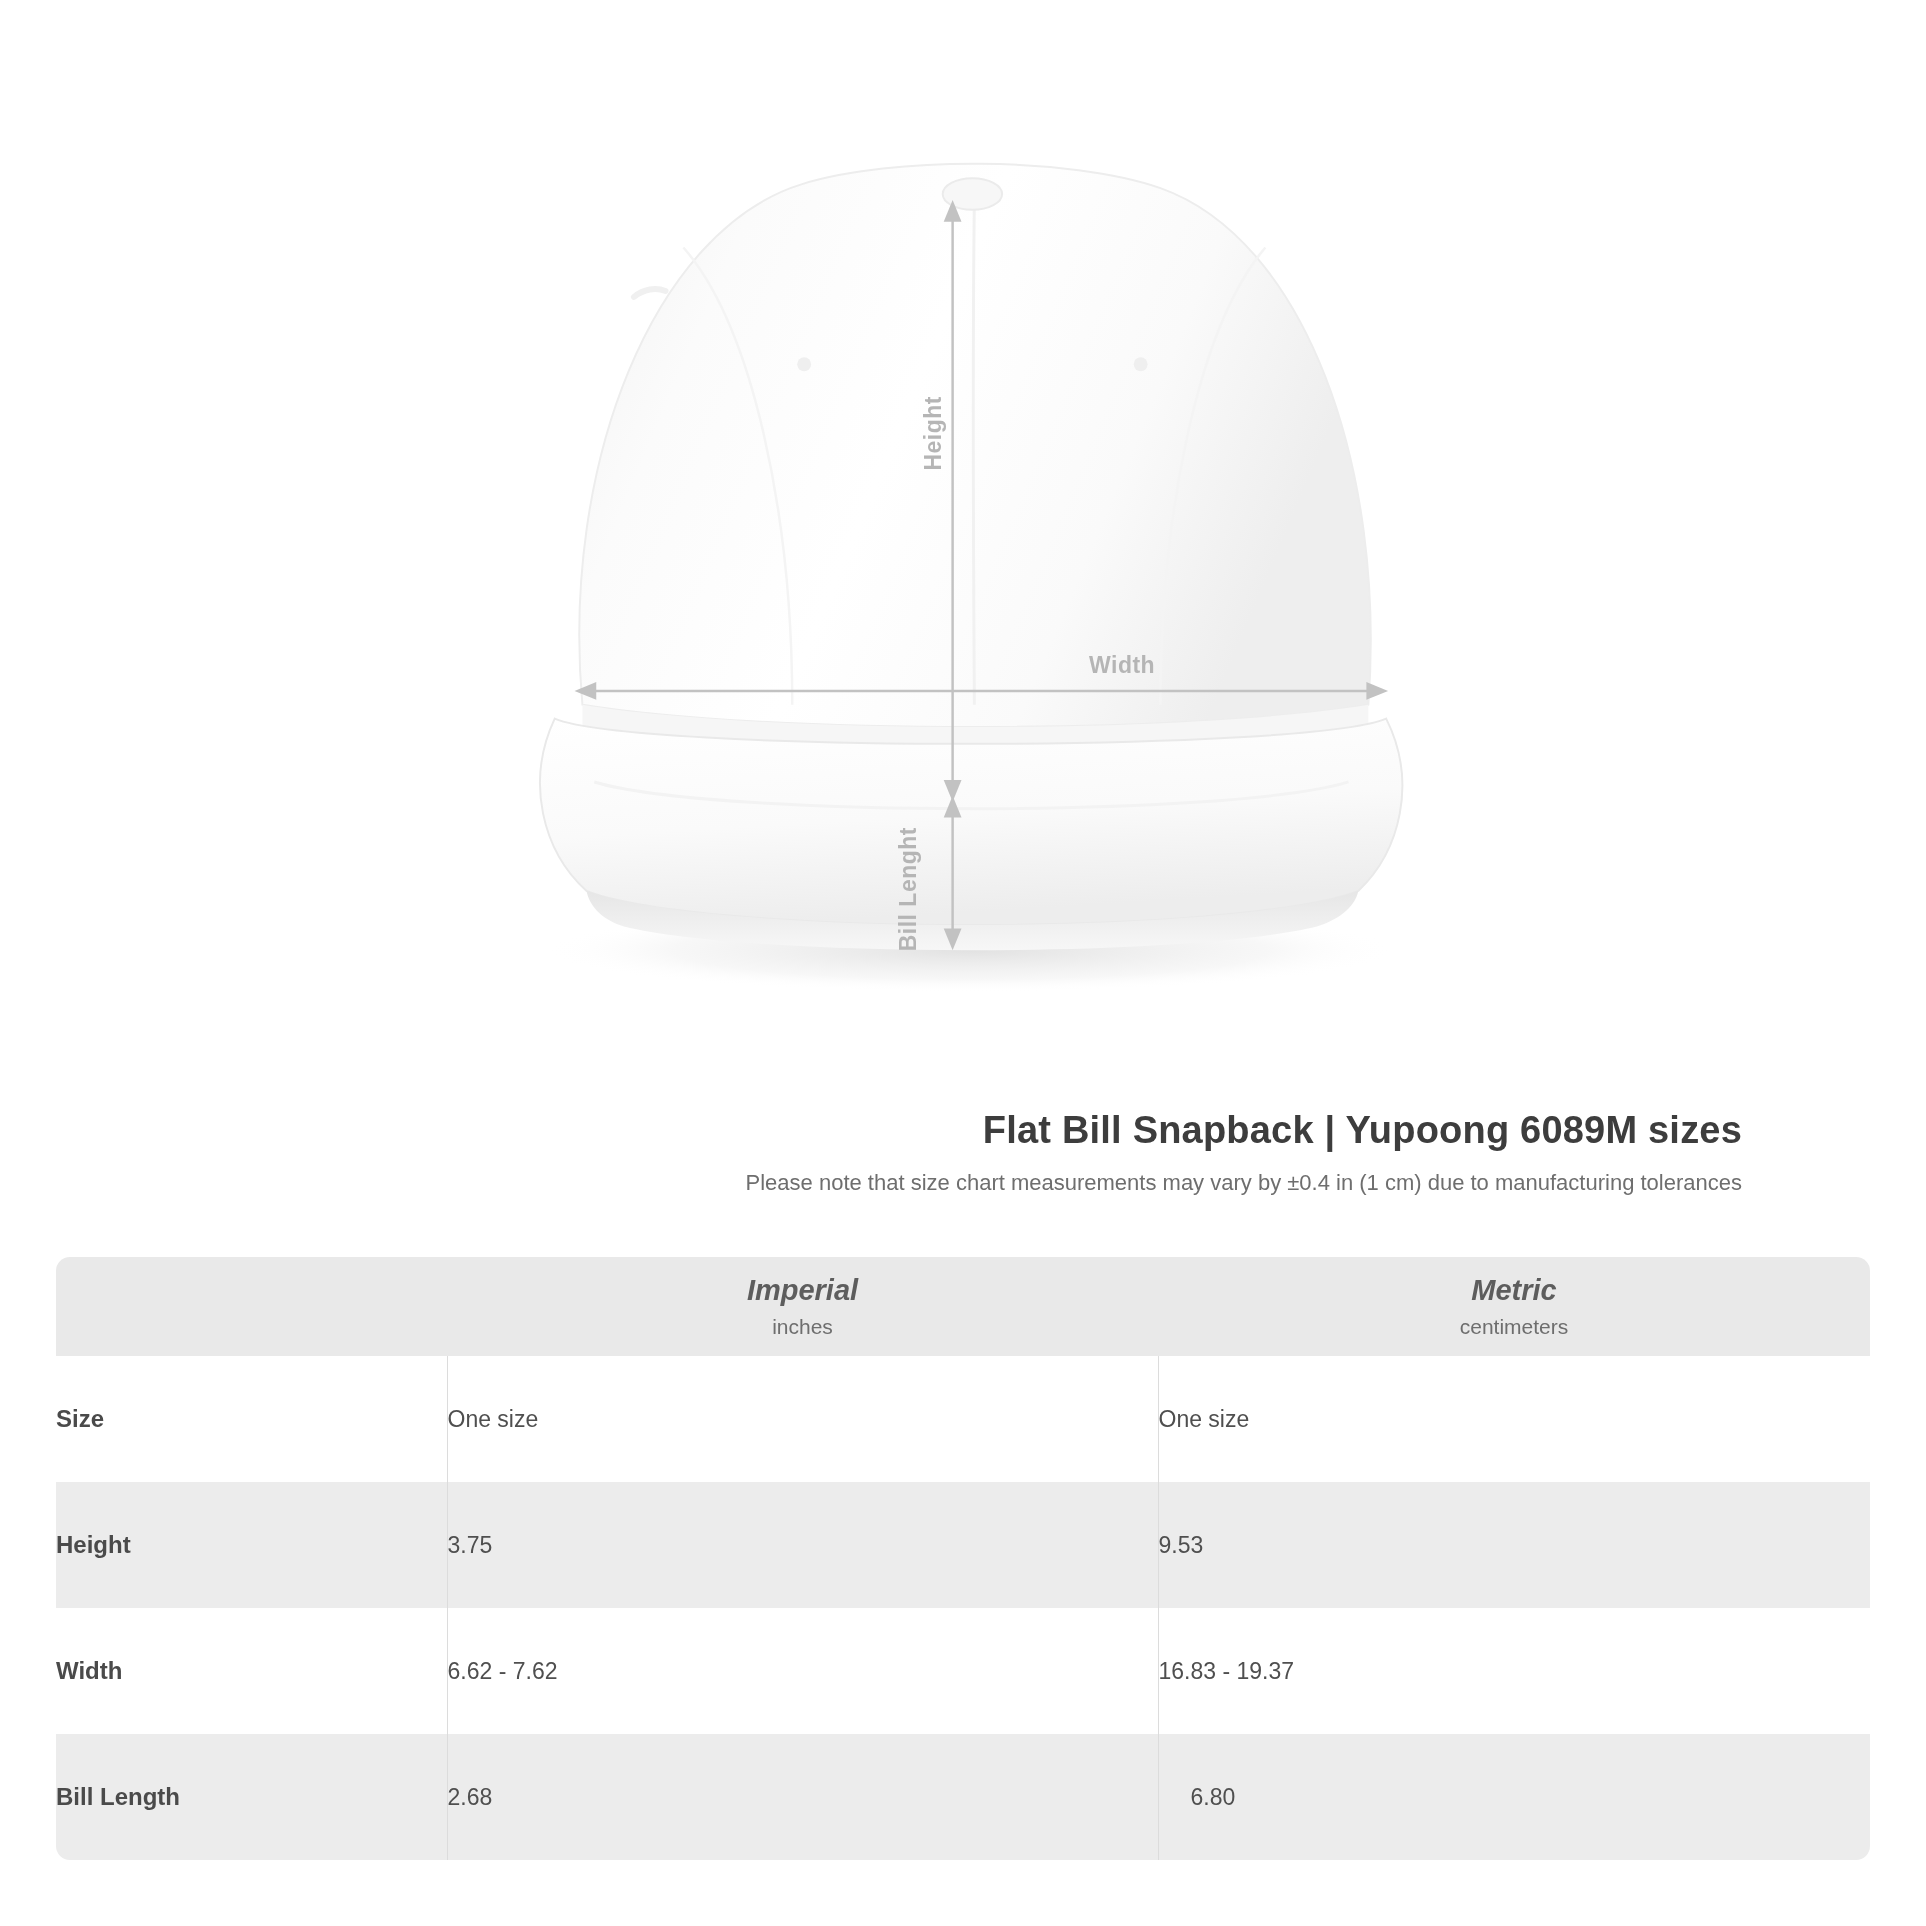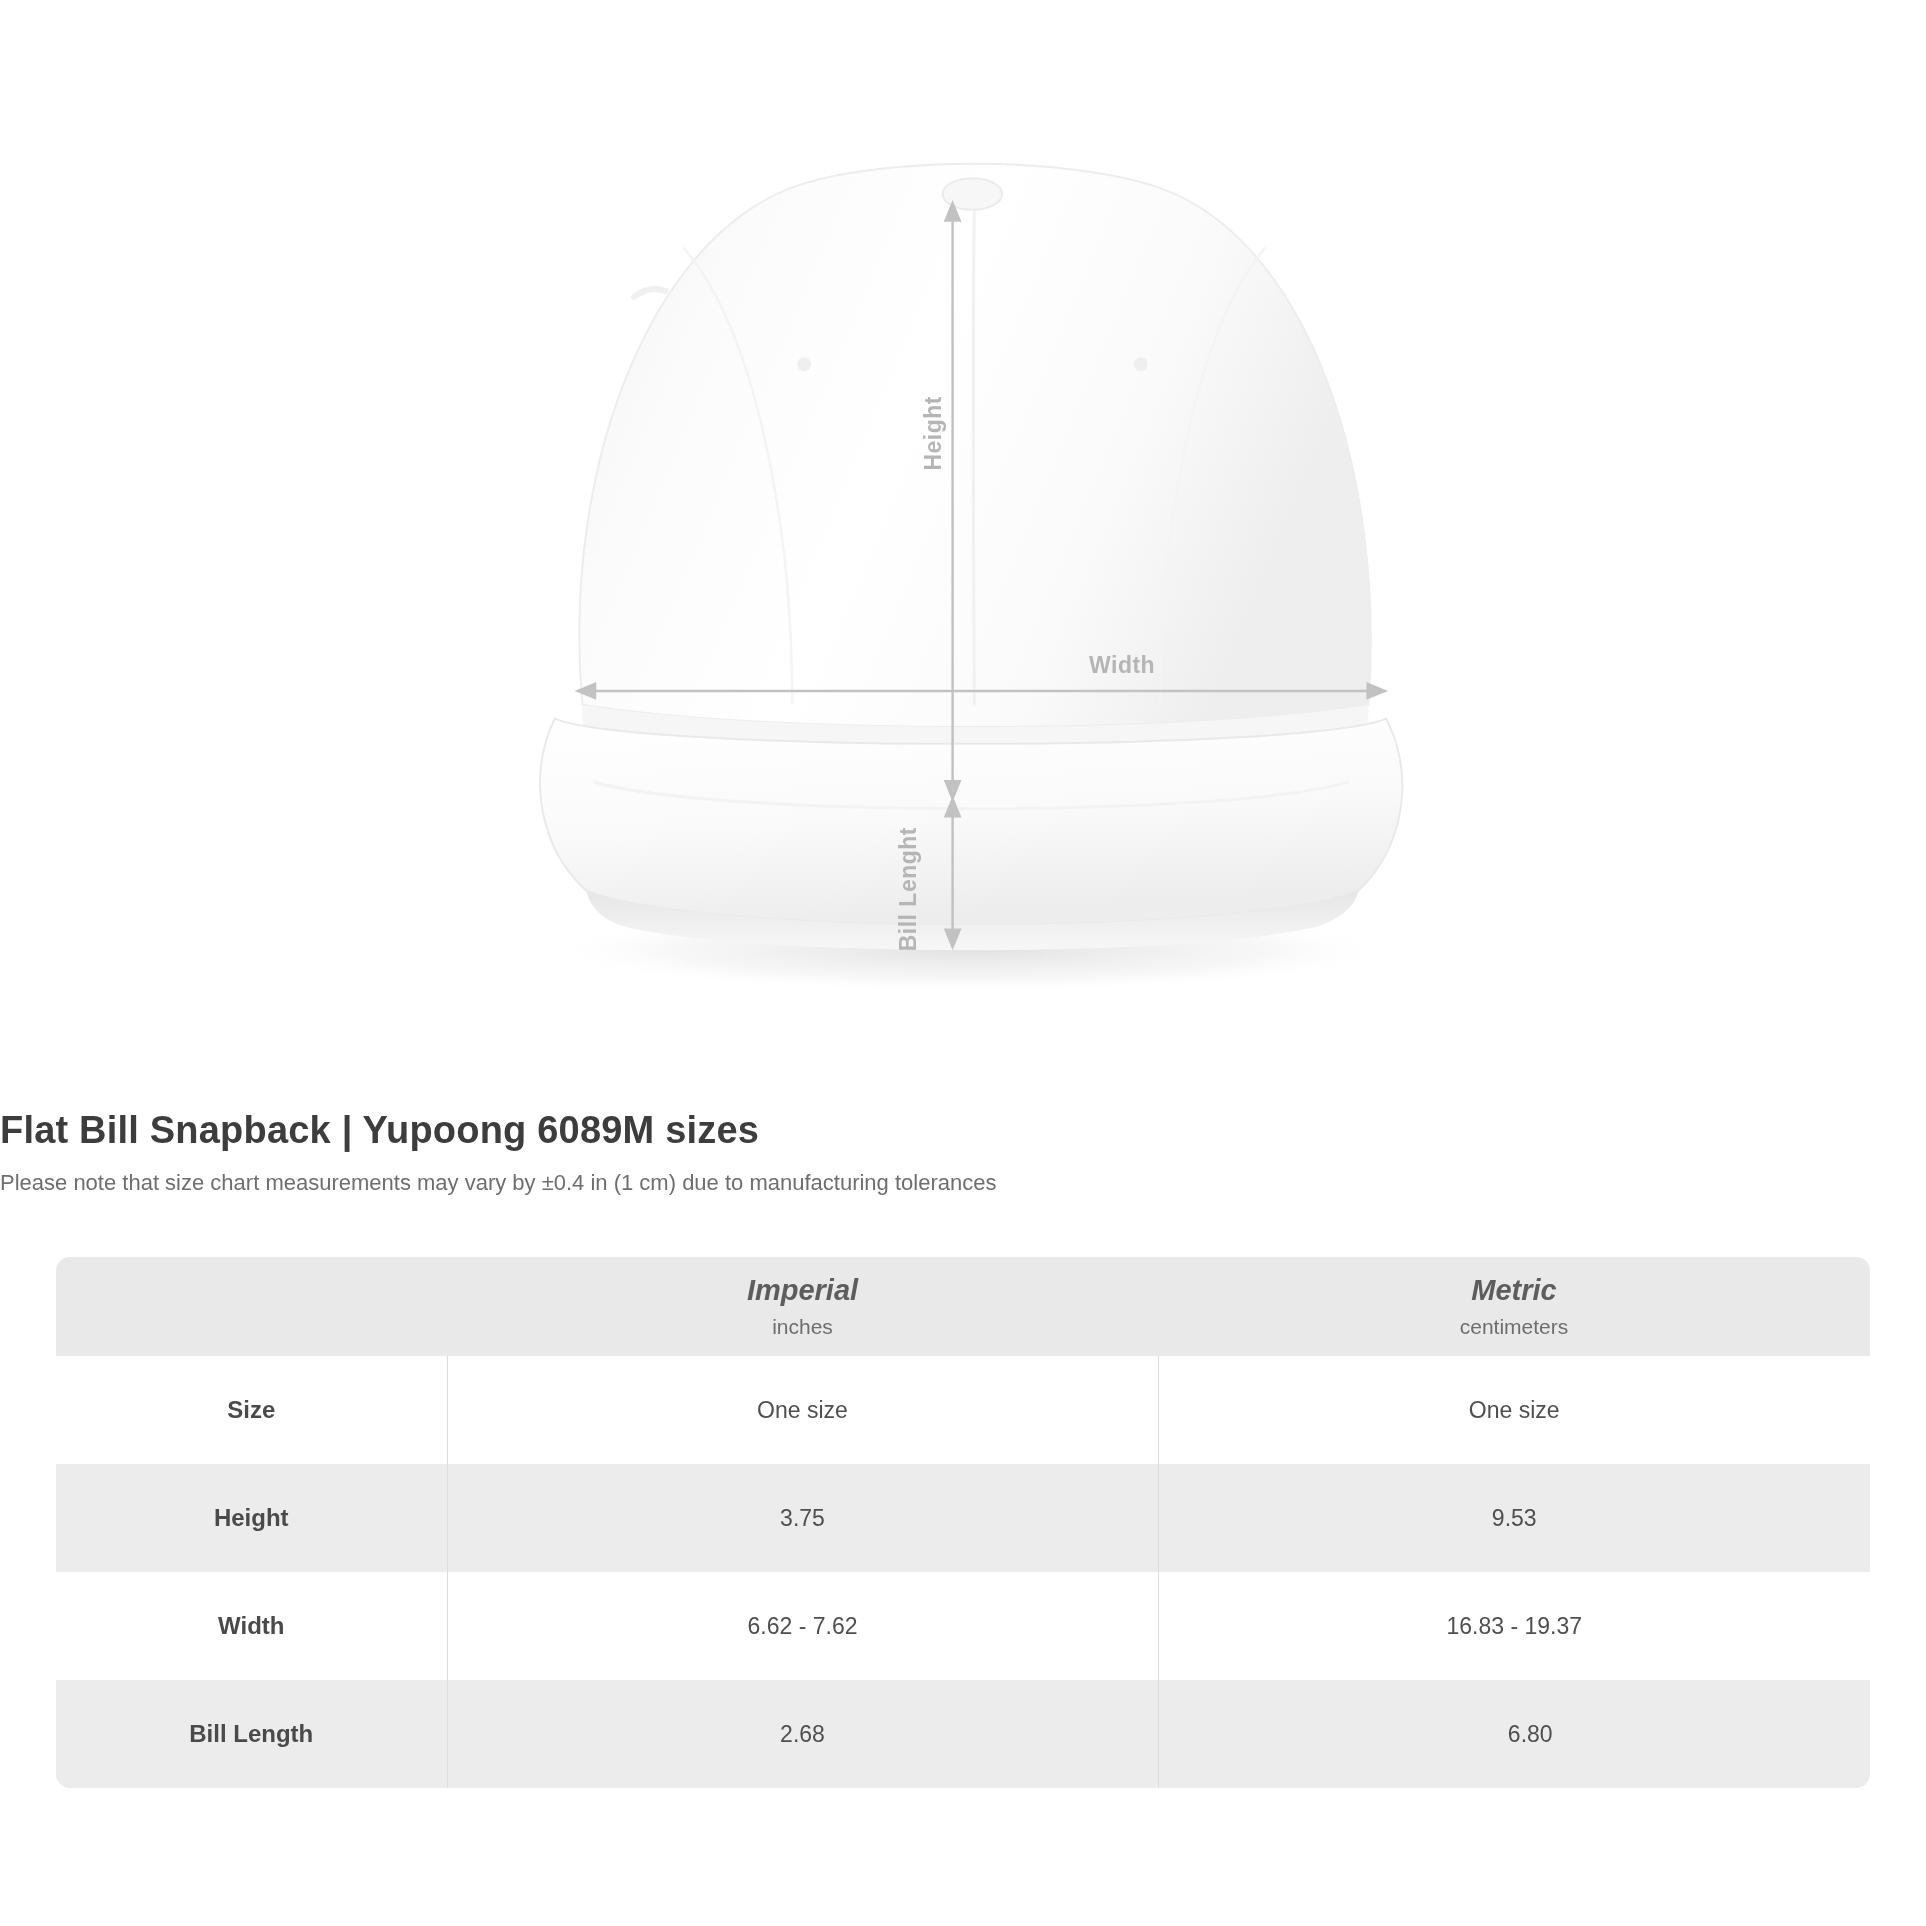--- a/index.html
+++ b/index.html
@@ -63,21 +63,21 @@
     text-align: center;
     width: 51px;
   }
 
   
   .title-block {
     position: absolute;
     left: 0;
     top: 1109px;
     width: 1742px;
-    text-align: left;
+    text-align: right;
   }
   .chart-title {
     font-size: 38px;
     font-weight: bold;
     color: #3d3d3d;
     margin: 0;
     letter-spacing: 0.2px;
   }
   .chart-note {
     font-size: 22px;
@@ -119,23 +119,23 @@
     color: #5d5d5d;
     display: block;
   }
   .unit-sub {
     font-size: 21px;
     color: #6e6e6e;
     display: block;
     margin-top: 8px;
   }
   .body-row td {
-    height: 108px;
+    height: 126px;
     vertical-align: middle;
-    text-align: center;
+    text-align: left;
     font-size: 23px;
     color: #4f4f4f;
   }
   .body-row.shaded td {
     background: #ececec;
   }
   .body-row td.rowhead {
     font-weight: bold;
     color: #4a4a4a;
     font-size: 24px;

